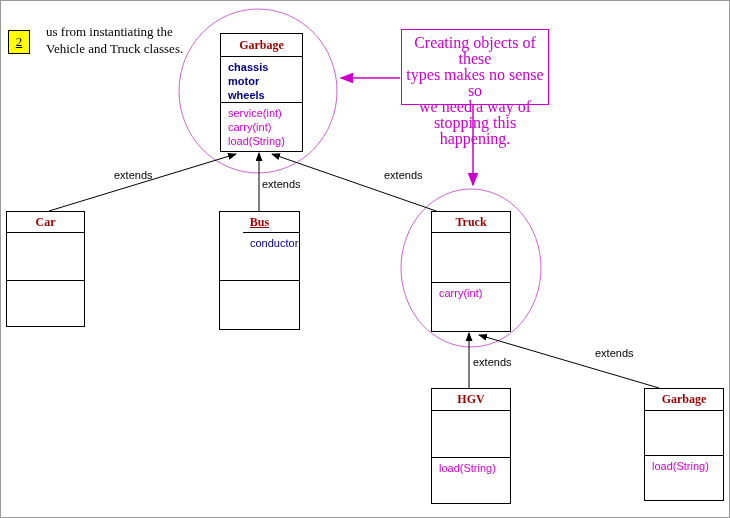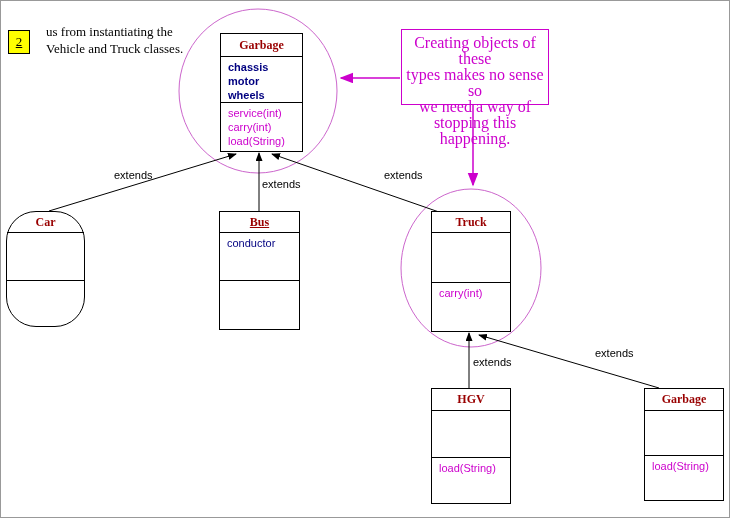--- a/index.html
+++ b/index.html
@@ -99,29 +99,29 @@
       <div>motor</div>
       <div>wheels</div>
     </div>
     <div class="compartment methods" style="height:49px;">
       <div>service(int)</div>
       <div>carry(int)</div>
       <div>load(String)</div>
     </div>
   </div>
 
-  <div class="class-box" style="left:5px;top:210px;width:79px;border-radius:30px;">
+  <div class="class-box" style="left:5px;top:210px;width:79px;">
     <div class="class-title" style="height:20px;line-height:20px;">Car</div>
     <div class="compartment attrs" style="height:48px;"></div>
     <div class="compartment methods" style="height:46px;"></div>
   </div>
 
   <div class="class-box" style="left:218px;top:210px;width:81px;">
     <div class="class-title" style="height:20px;line-height:20px;text-decoration:underline;">Bus</div>
-    <div class="compartment attrs" style="height:48px;">
+    <div class="compartment attrs" style="height:48px;margin-left:23px;">
       <div>conductor</div>
     </div>
     <div class="compartment methods" style="height:49px;"></div>
   </div>
 
   <div class="class-box" style="left:430px;top:210px;width:80px;">
     <div class="class-title" style="height:20px;line-height:20px;">Truck</div>
     <div class="compartment attrs" style="height:50px;"></div>
     <div class="compartment methods" style="height:49px;">
       <div>carry(int)</div>

